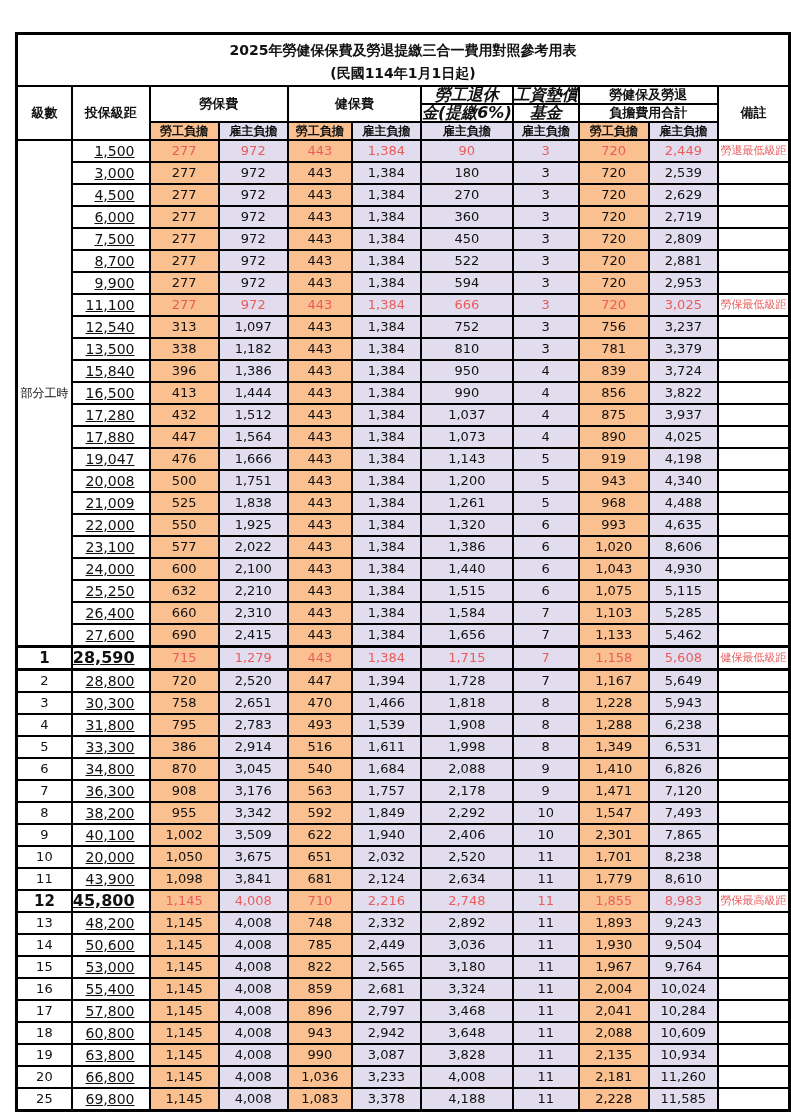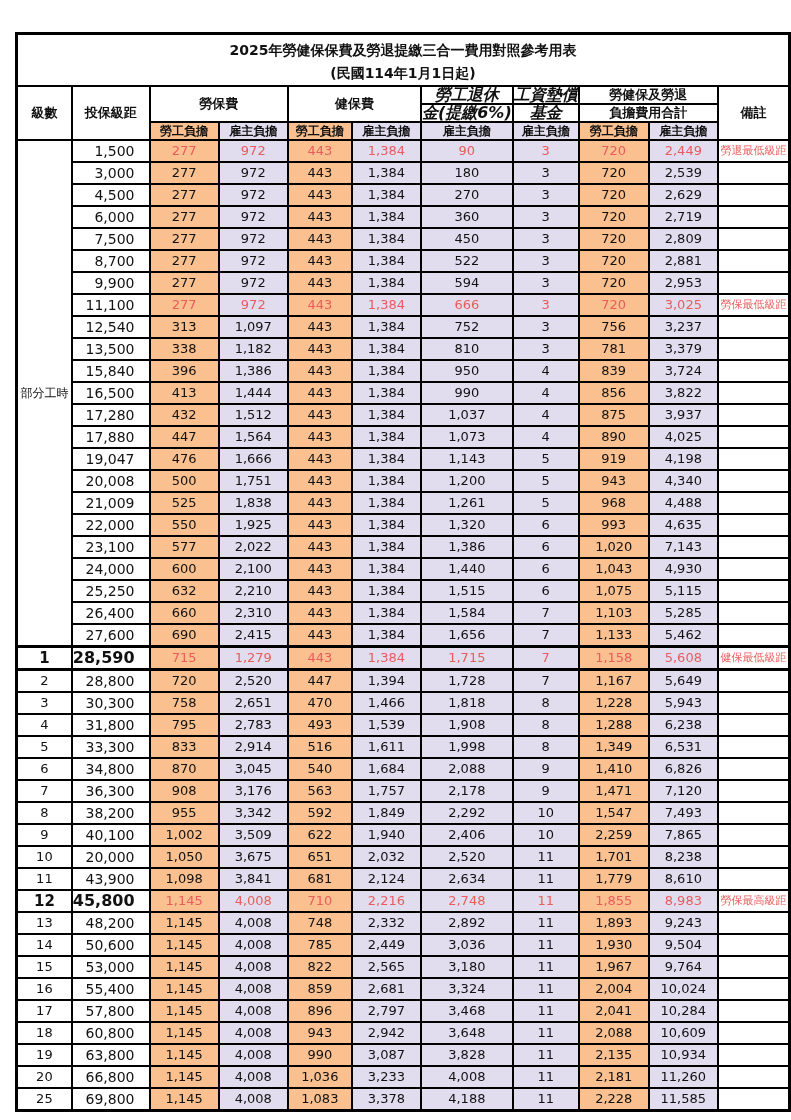--- a/index.html
+++ b/index.html
@@ -36,21 +36,21 @@
   .title-cell { height: 50px; line-height: normal; }
   .t1 { font-size: 14px; font-weight: bold; line-height: 26px; }
   .t2 { font-size: 14px; font-weight: bold; line-height: 20px; }
   .hcell { font-weight: bold; height: 16px; line-height: 16px; font-size: 13px; }
   .hsm { font-size: 16px; font-style: italic; }
   .sub { font-size: 12px; margin-left: 28px; }
   .emp { background: var(--emp-bg); }
   .er  { background: var(--er-bg); }
   .c-level { font-size: 13px; }
   .group-cell { font-size: 12px; letter-spacing: 0px; }
-  .c-bracket { text-align: right; padding-right: 14px; font-size: 14px; }
+  .c-bracket { text-align: right; padding-right: 14px; font-size: 14px; text-decoration: underline; }
   .c-remark { font-size: 11px; line-height: 20px; margin-left: 9px; }
   tr.hl .v, tr.hl .c-remark { color: var(--red); }
   tr.em .c-level { font-weight: bold; font-size: 15px; }
   tr.em .c-bracket { font-weight: bold; font-size: 16px; }
   tr.sep td { border-top-width: 3px; border-bottom-width: 3px; }
 </style>
 </head>
 <body>
 
 <div class="sheet">
@@ -339,21 +339,21 @@
         <tr>
 
     <td class="c-bracket">23,100</td>
     <td class="v emp">577</td>
     <td class="v er">2,022</td>
     <td class="v emp">443</td>
     <td class="v er">1,384</td>
     <td class="v er">1,386</td>
     <td class="v er">6</td>
     <td class="v emp">1,020</td>
-    <td class="v er">7,143</td>
+    <td class="v er">8,606</td>
     <td class="c-remark"></td>
   </tr>
         <tr>
 
     <td class="c-bracket">24,000</td>
     <td class="v emp">600</td>
     <td class="v er">2,100</td>
     <td class="v emp">443</td>
     <td class="v er">1,384</td>
     <td class="v er">1,440</td>
@@ -449,21 +449,21 @@
     <td class="v er">1,539</td>
     <td class="v er">1,908</td>
     <td class="v er">8</td>
     <td class="v emp">1,288</td>
     <td class="v er">6,238</td>
     <td class="c-remark"></td>
   </tr>
         <tr>
     <td class="c-level">5</td>
     <td class="c-bracket">33,300</td>
-    <td class="v emp">833</td>
+    <td class="v emp">386</td>
     <td class="v er">2,914</td>
     <td class="v emp">516</td>
     <td class="v er">1,611</td>
     <td class="v er">1,998</td>
     <td class="v er">8</td>
     <td class="v emp">1,349</td>
     <td class="v er">6,531</td>
     <td class="c-remark"></td>
   </tr>
         <tr>
@@ -507,21 +507,21 @@
   </tr>
         <tr>
     <td class="c-level">9</td>
     <td class="c-bracket">40,100</td>
     <td class="v emp">1,002</td>
     <td class="v er">3,509</td>
     <td class="v emp">622</td>
     <td class="v er">1,940</td>
     <td class="v er">2,406</td>
     <td class="v er">10</td>
-    <td class="v emp">2,259</td>
+    <td class="v emp">2,301</td>
     <td class="v er">7,865</td>
     <td class="c-remark"></td>
   </tr>
         <tr>
     <td class="c-level">10</td>
     <td class="c-bracket">20,000</td>
     <td class="v emp">1,050</td>
     <td class="v er">3,675</td>
     <td class="v emp">651</td>
     <td class="v er">2,032</td>

